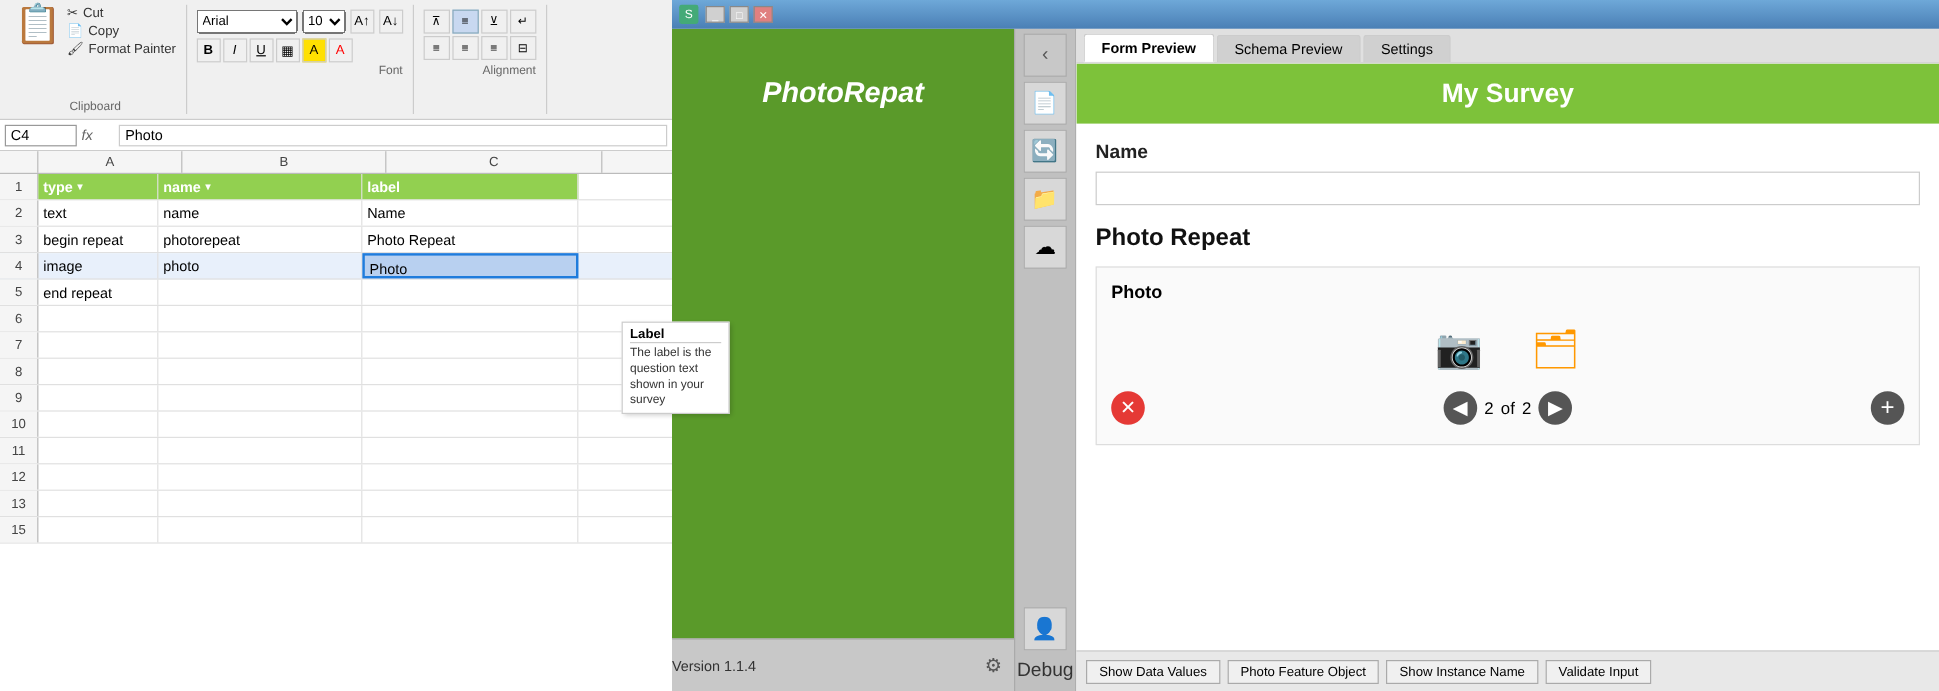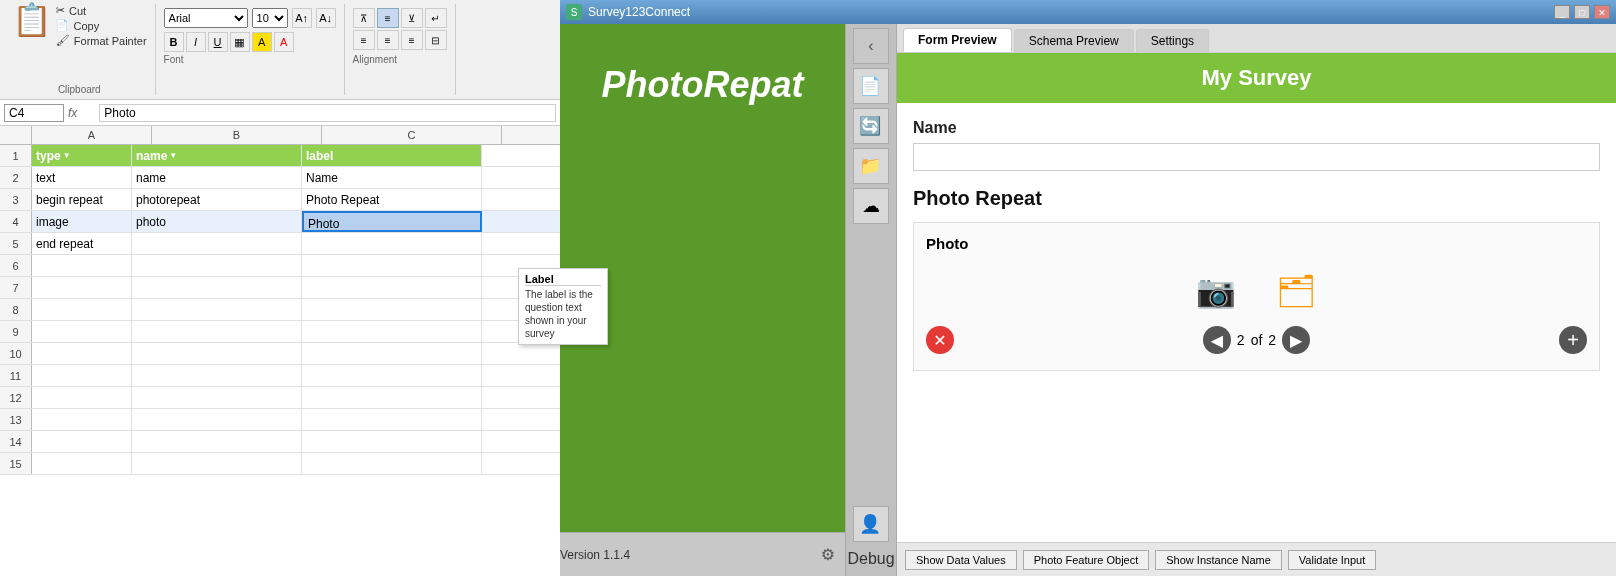--- a/index.html
+++ b/index.html
@@ -47,21 +47,21 @@
       display: flex;
       align-items: center;
       gap: 4px;
       font-size: 11px;
       cursor: pointer;
       color: #333;
     }
     .section-label {
       font-size: 10px;
       color: #666;
-      text-align: left;
+      text-align: right;
       margin-top: 2px;
     }
     .font-section {
       display: flex;
       flex-direction: column;
       padding: 4px 8px;
       border-right: 1px solid #ccc;
       min-width: 130px;
     }
     .font-row1 {
@@ -304,21 +304,21 @@
       background: #5a9a2a;
       display: flex;
       flex-direction: column;
       align-items: center;
       justify-content: flex-start;
       padding: 20px 10px;
       position: relative;
     }
     .app-title {
       color: white;
-      font-size: 36px;
+      font-size: 24px;
       font-weight: bold;
       font-style: italic;
       text-align: center;
       margin-top: 20px;
     }
 
     
     .middle-toolbar {
       width: 52px;
       background: #c0c0c0;
@@ -695,44 +695,37 @@
         <div class="sheet-cell col-b-cell"></div>
         <div class="sheet-cell col-c-cell"></div>
       </div>
     <div class="sheet-row">
         <div class="row-num">13</div>
         <div class="sheet-cell col-a-cell"></div>
         <div class="sheet-cell col-b-cell"></div>
         <div class="sheet-cell col-c-cell"></div>
       </div>
     <div class="sheet-row">
-        <div class="row-num">14</div>
-        <div class="sheet-cell col-a-cell"></div>
-        <div class="sheet-cell col-b-cell"></div>
-        <div class="sheet-cell col-c-cell"></div>
-      </div>
-    <div class="sheet-row">
         <div class="row-num">15</div>
         <div class="sheet-cell col-a-cell"></div>
         <div class="sheet-cell col-b-cell"></div>
         <div class="sheet-cell col-c-cell"></div>
       </div>
   </div>
 
   <div class="tooltip-box">
     <div class="tooltip-title">Label</div>
     <div class="tooltip-text">The label is the question text shown in your survey</div>
   </div>
 </div>
 
 <div class="survey-window">
 
   <div class="survey-titlebar">
     <div class="survey-icon">S</div>
-    <span class="title-text">Survey123Connect</span>
     <div class="window-controls">
       <div class="win-btn">_</div>
       <div class="win-btn">□</div>
       <div class="win-btn" style="background:#e08080;">✕</div>
     </div>
   </div>
 
   <div class="survey-body">
 
     <div class="left-pane">

